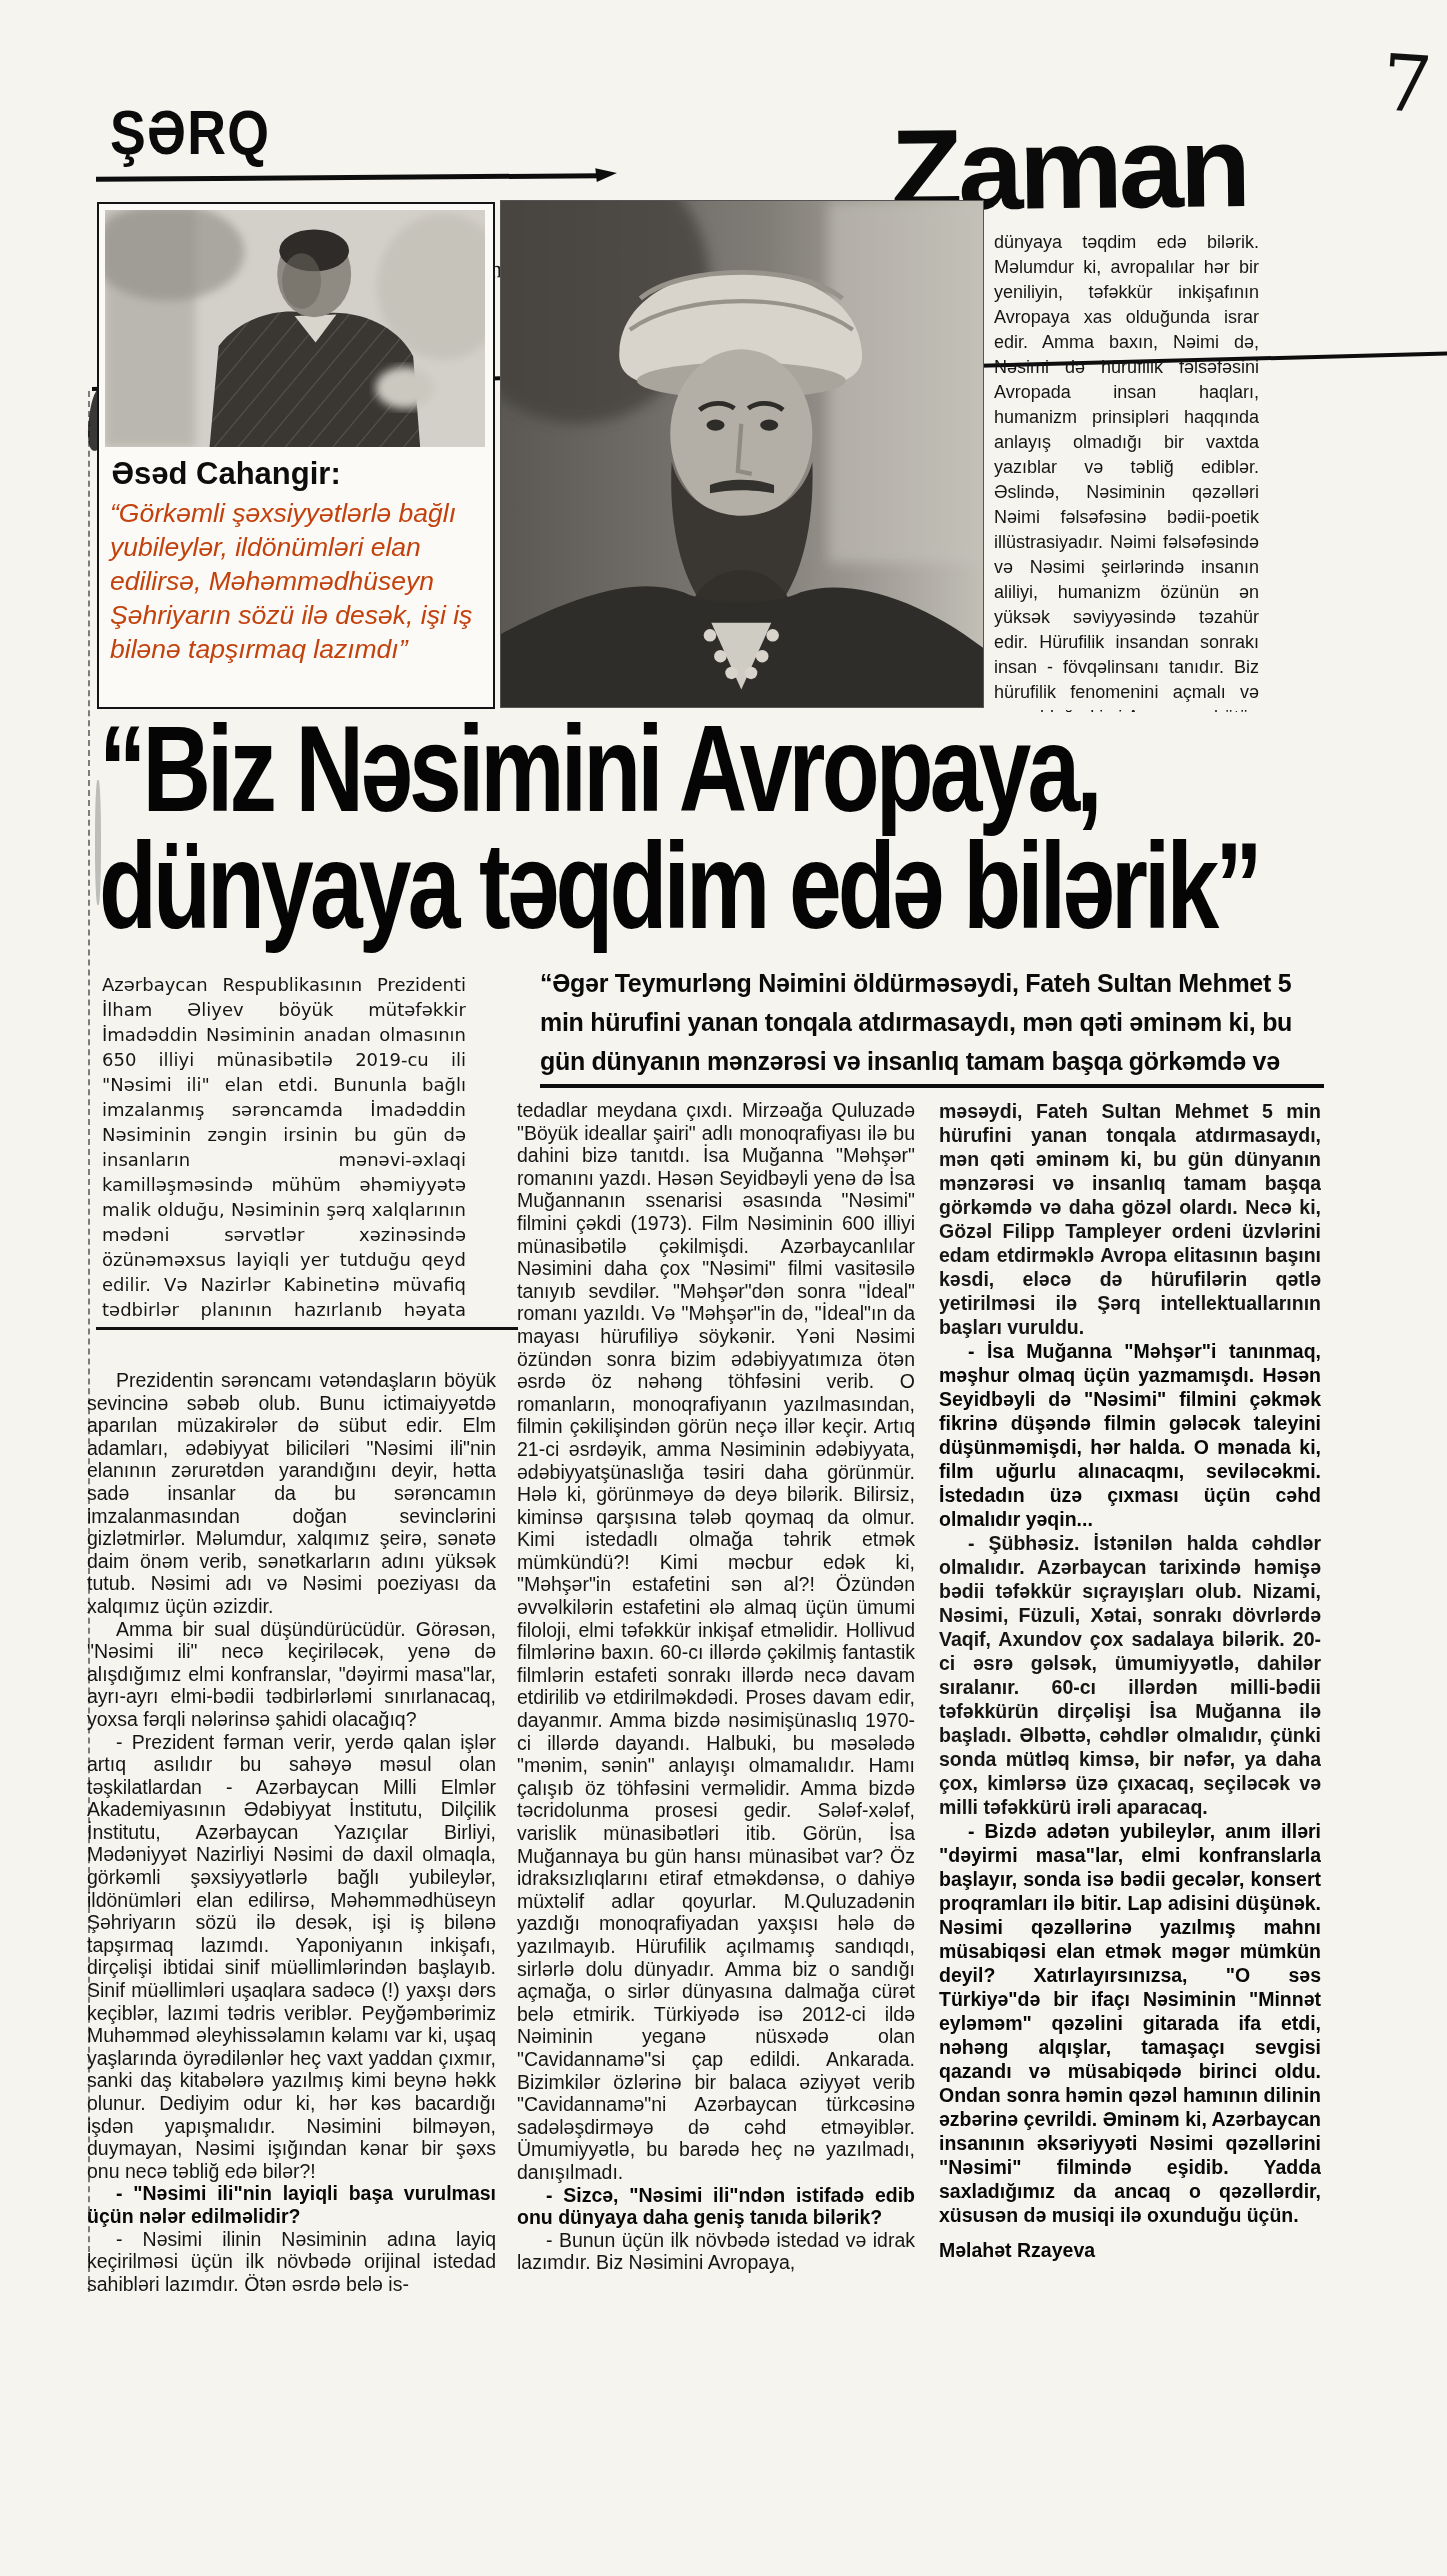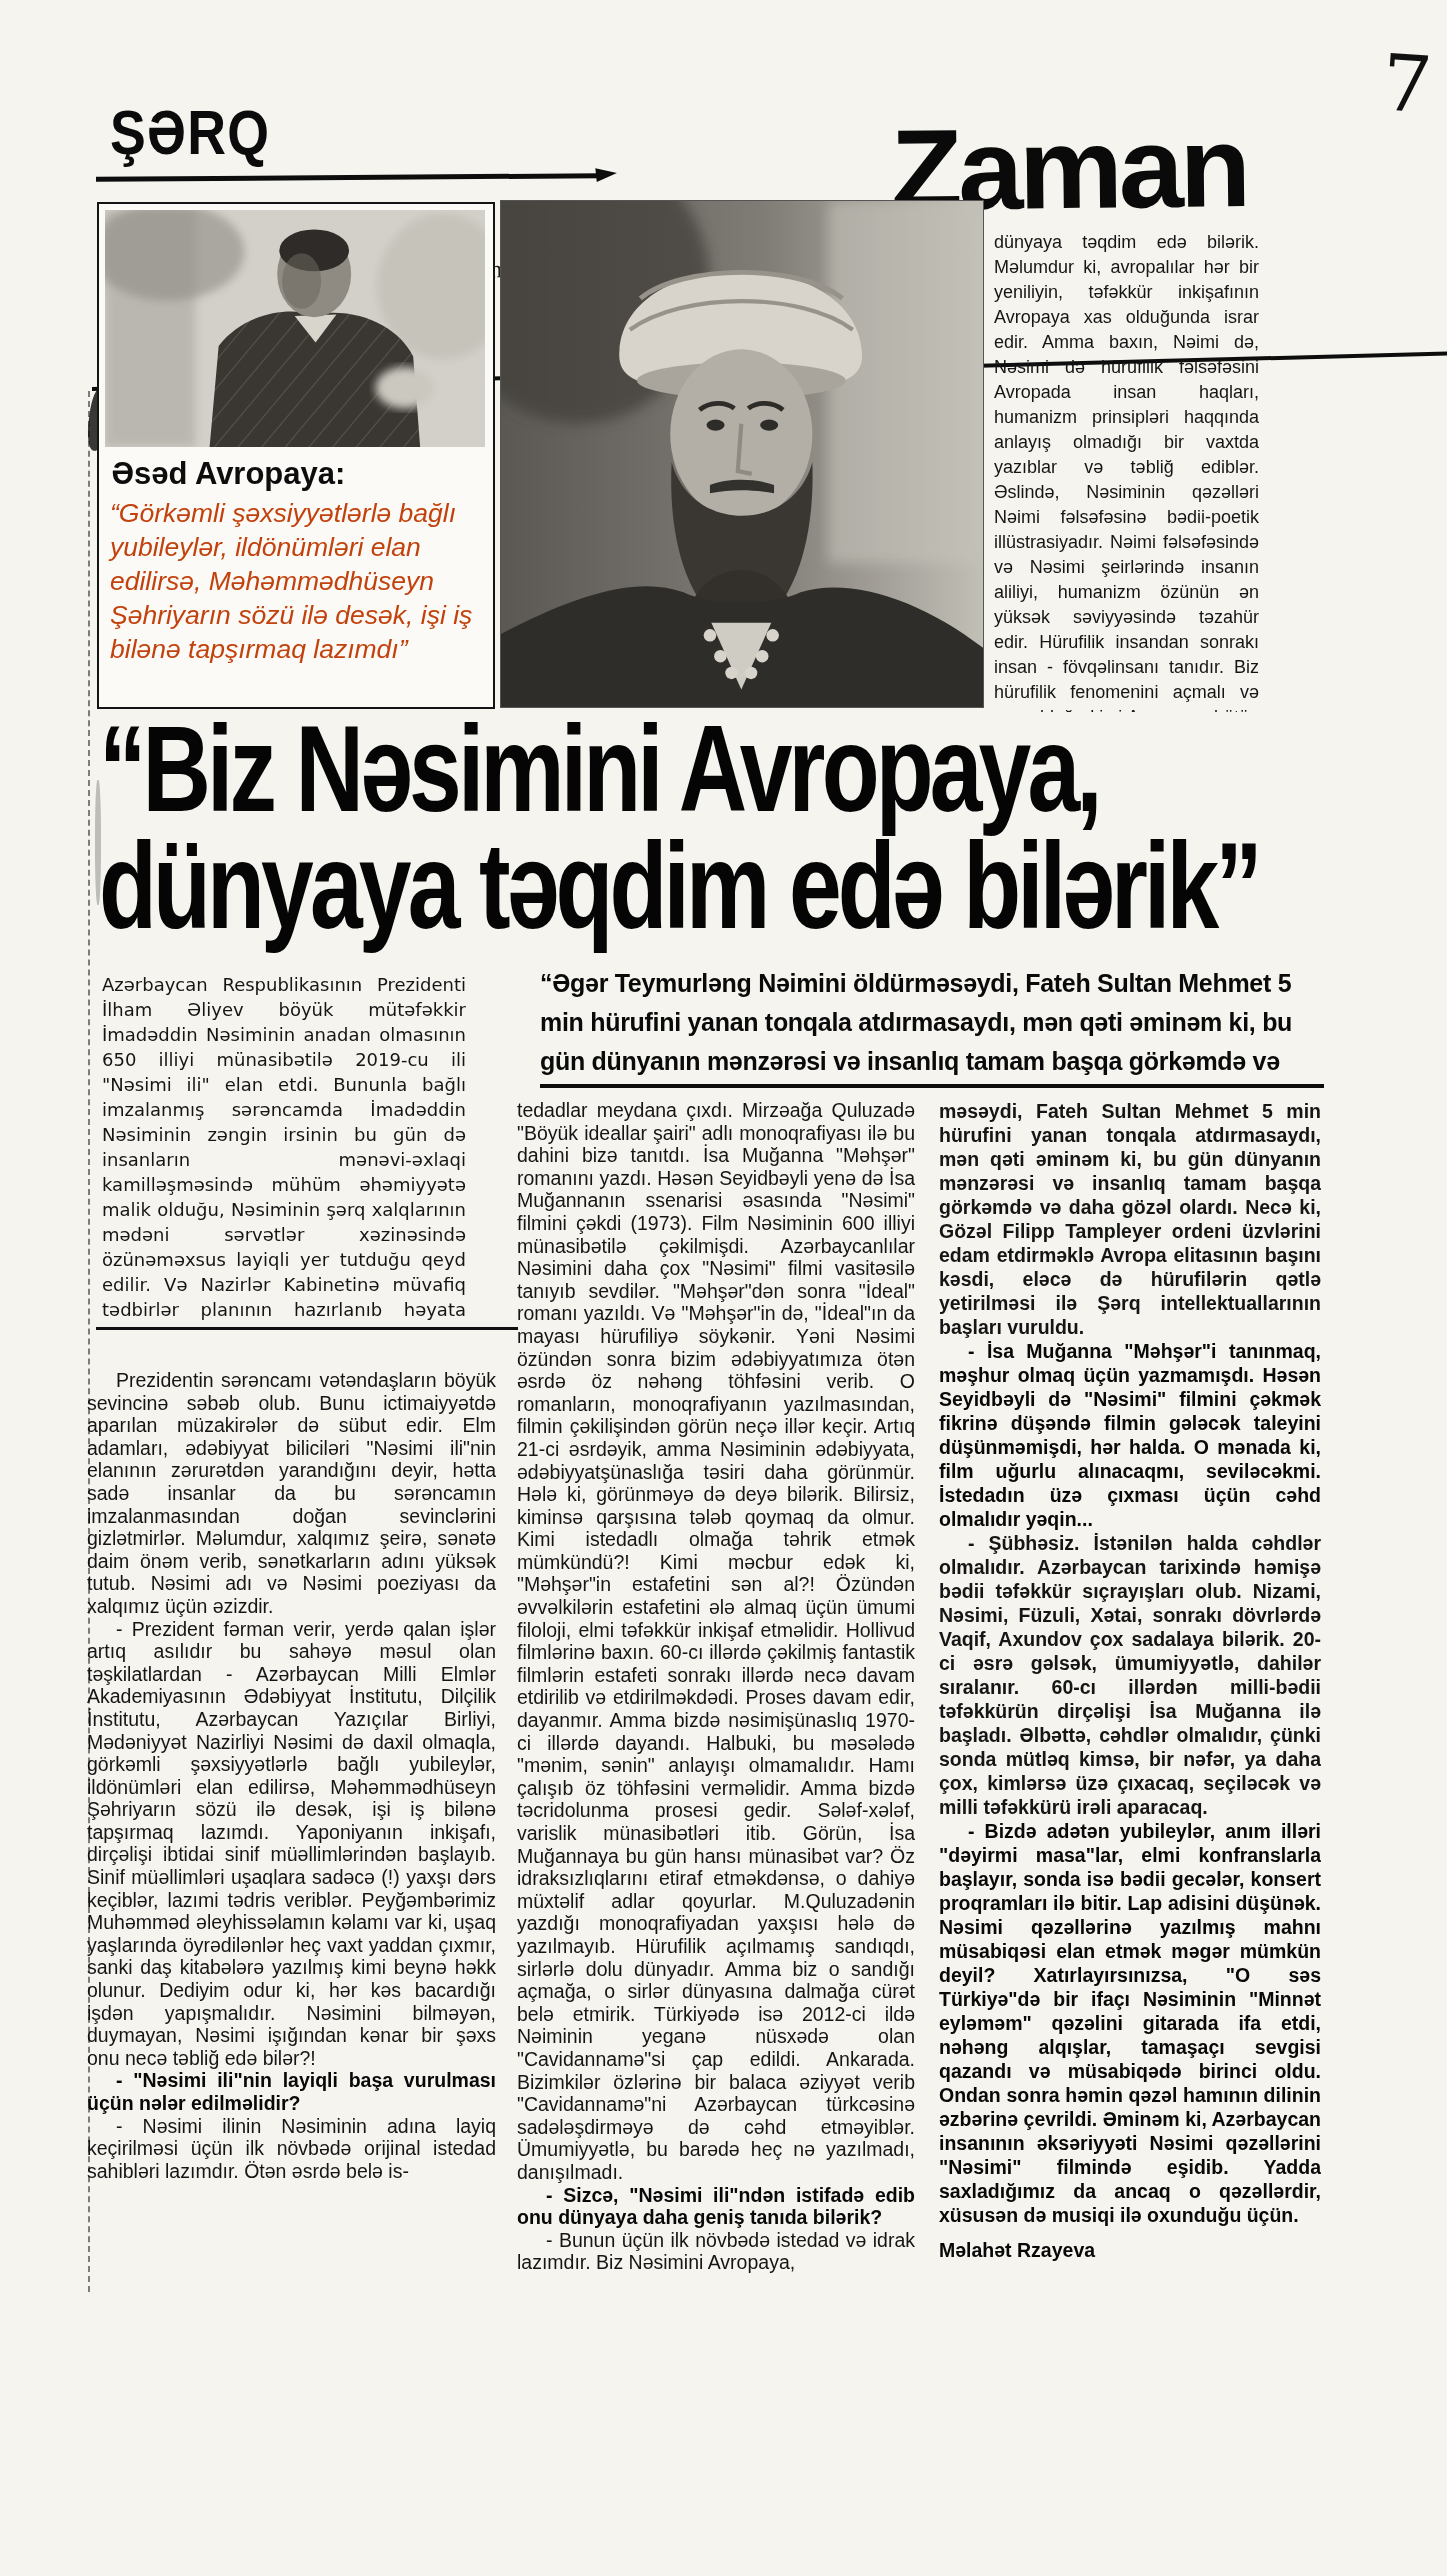--- a/index.html
+++ b/index.html
@@ -86,21 +86,21 @@
       <rect x="0" y="0" width="130" height="340" fill="#a7a49c" opacity=".55" filter="url(#soft1)"></rect>
       <ellipse cx="90" cy="60" rx="110" ry="70" fill="#8f8c85" opacity=".6" filter="url(#soft1)"></ellipse>
       <ellipse cx="485" cy="110" rx="95" ry="105" fill="#c6c3bb" filter="url(#soft1)"></ellipse>
       <path d="M150 340 L163 195 C198 150 258 138 300 150 C362 138 422 168 442 210 L452 340 Z" fill="url(#quilt)"></path>
       <polygon points="272,152 302,190 332,150" fill="#d8d5cd"></polygon>
       <ellipse cx="300" cy="92" rx="53" ry="62" fill="#8f8a82"></ellipse>
       <ellipse cx="300" cy="58" rx="50" ry="30" fill="#2e2b28"></ellipse>
       <ellipse cx="282" cy="102" rx="28" ry="40" fill="#6b675f" opacity=".55"></ellipse>
       <ellipse cx="430" cy="255" rx="42" ry="30" fill="#cbc8c0" filter="url(#soft1)"></ellipse>
     </svg>
-    <div id="caption-name">Əsəd Avropaya:</div>
+    <div id="caption-name">Əsəd Cahangir:</div>
     <div id="caption-quote">“Görkəmli şəxsiyyətlərlə bağlı yubileylər, ildönümləri elan edilirsə, Məhəmmədhüseyn Şəhriyarın sözü ilə desək, işi iş bilənə tapşırmaq lazımdı”</div>
   </div>
 
   <svg class="abs" id="photo2" viewBox="0 0 692 727" preserveAspectRatio="none">
     <defs>
       <linearGradient id="pbg" x1="0" y1="0" x2="1" y2="0">
         <stop offset="0" stop-color="#5b5854"></stop>
           <stop offset=".55" stop-color="#807c76"></stop>
           <stop offset="1" stop-color="#c2bfb7"></stop>
       </linearGradient>
@@ -148,20 +148,21 @@
   <div class="abs bodycol" id="lead">
       <p class="para">Azərbaycan Respublikasının Prezidenti İlham Əliyev böyük mütəfəkkir İmadəddin Nəsiminin anadan olmasının 650 illiyi münasibətilə 2019-cu ili "Nəsimi ili" elan etdi. Bununla bağlı imzalanmış sərəncamda İmadəddin Nəsiminin zəngin irsinin bu gün də insanların mənəvi-əxlaqi kamilləşməsində mühüm əhəmiyyətə malik olduğu, Nəsiminin şərq xalqlarının mədəni sərvətlər xəzinəsində özünəməxsus layiqli yer tutduğu qeyd edilir. Və Nazirlər Kabinetinə müvafiq tədbirlər planının hazırlanıb həyata keçirilməsi tapşırılır.</p>
     </div>
   <div class="abs" id="lead-rule"></div>
 
   <div class="abs" id="pull-quote">“Əgər Teymurləng Nəimini öldürməsəydi, Fateh Sultan Mehmet 5 min hürufini yanan tonqala atdırmasaydı, mən qəti əminəm ki, bu gün dünyanın mənzərəsi və insanlıq tamam başqa görkəmdə və daha gözəl olardı”</div>
   <div class="abs" id="pq-rule"></div>
 
   <div class="abs bodycol" id="col1">
       <p class="para indent">Prezidentin sərəncamı vətəndaşların böyük sevincinə səbəb olub. Bunu ictimaiyyətdə aparılan müzakirələr də sübut edir. Elm adamları, ədəbiyyat biliciləri "Nəsimi ili"nin elanının zərurətdən yarandığını deyir, hətta sadə insanlar da bu sərəncamın imzalanmasından doğan sevinclərini gizlətmirlər. Məlumdur, xalqımız şeirə, sənətə daim önəm verib, sənətkarların adını yüksək tutub. Nəsimi adı və Nəsimi poeziyası da xalqımız üçün əzizdir.</p>
+      <p class="para indent">Amma bir sual düşündürücüdür. Görəsən, "Nəsimi ili" necə keçiriləcək, yenə də alışdığımız elmi konfranslar, "dəyirmi masa"lar, ayrı-ayrı elmi-bədii tədbirlərləmi sınırlanacaq, yoxsa fərqli nələrinsə şahidi olacağıq?</p>
       <p class="para indent">- Prezident fərman verir, yerdə qalan işlər artıq asılıdır bu sahəyə məsul olan təşkilatlardan - Azərbaycan Milli Elmlər Akademiyasının Ədəbiyyat İnstitutu, Dilçilik İnstitutu, Azərbaycan Yazıçılar Birliyi, Mədəniyyət Nazirliyi Nəsimi də daxil olmaqla, görkəmli şəxsiyyətlərlə bağlı yubileylər, ildönümləri elan edilirsə, Məhəmmədhüseyn Şəhriyarın sözü ilə desək, işi iş bilənə tapşırmaq lazımdı. Yaponiyanın inkişafı, dirçəlişi ibtidai sinif müəllimlərindən başlayıb. Sinif müəllimləri uşaqlara sadəcə (!) yaxşı dərs keçiblər, lazımi tədris veriblər. Peyğəmbərimiz Muhəmməd əleyhissəlamın kəlamı var ki, uşaq yaşlarında öyrədilənlər heç vaxt yaddan çıxmır, sanki daş kitabələrə yazılmış kimi beynə həkk olunur. Dediyim odur ki, hər kəs bacardığı işdən yapışmalıdır. Nəsimini bilməyən, duymayan, Nəsimi işığından kənar bir şəxs onu necə təbliğ edə bilər?!</p>
       <p class="para bold indent">- "Nəsimi ili"nin layiqli başa vurulması üçün nələr edilməlidir?</p>
       <p class="para indent">- Nəsimi ilinin Nəsiminin adına layiq keçirilməsi üçün ilk növbədə orijinal istedad sahibləri lazımdır. Ötən əsrdə belə is-</p>
     </div>
   <div class="abs bodycol" id="col2">
       <p class="para">tedadlar meydana çıxdı. Mirzəağa Quluzadə "Böyük ideallar şairi" adlı monoqrafiyası ilə bu dahini bizə tanıtdı. İsa Muğanna "Məhşər" romanını yazdı. Həsən Seyidbəyli yenə də İsa Muğannanın ssenarisi əsasında "Nəsimi" filmini çəkdi (1973). Film Nəsiminin 600 illiyi münasibətilə çəkilmişdi. Azərbaycanlılar Nəsimini daha çox "Nəsimi" filmi vasitəsilə tanıyıb sevdilər. "Məhşər"dən sonra "İdeal" romanı yazıldı. Və "Məhşər"in də, "İdeal"ın da mayası hürufiliyə söykənir. Yəni Nəsimi özündən sonra bizim ədəbiyyatımıza ötən əsrdə öz nəhəng töhfəsini verib. O romanların, monoqrafiyanın yazılmasından, filmin çəkilişindən görün neçə illər keçir. Artıq 21-ci əsrdəyik, amma Nəsiminin ədəbiyyata, ədəbiyyatşünaslığa təsiri daha görünmür. Hələ ki, görünməyə də deyə bilərik. Bilirsiz, kiminsə qarşısına tələb qoymaq da olmur. Kimi istedadlı olmağa təhrik etmək mümkündü?! Kimi məcbur edək ki, "Məhşər"in estafetini sən al?! Özündən əvvəlkilərin estafetini ələ almaq üçün ümumi filoloji, elmi təfəkkür inkişaf etməlidir. Hollivud filmlərinə baxın. 60-cı illərdə çəkilmiş fantastik filmlərin estafeti sonrakı illərdə necə davam etdirilib və etdirilməkdədi. Proses davam edir, dayanmır. Amma bizdə nəsimişünaslıq 1970-ci illərdə dayandı. Halbuki, bu məsələdə "mənim, sənin" anlayışı olmamalıdır. Hamı çalışıb öz töhfəsini verməlidir. Amma bizdə təcridolunma prosesi gedir. Sələf-xələf, varislik münasibətləri itib. Görün, İsa Muğannaya bu gün hansı münasibət var? Öz idraksızlıqlarını etiraf etməkdənsə, o dahiyə müxtəlif adlar qoyurlar. M.Quluzadənin yazdığı monoqrafiyadan yaxşısı hələ də yazılmayıb. Hürufilik açılmamış sandıqdı, sirlərlə dolu dünyadır. Amma biz o sandığı açmağa, o sirlər dünyasına dalmağa cürət belə etmirik. Türkiyədə isə 2012-ci ildə Nəiminin yeganə nüsxədə olan "Cavidannamə"si çap edildi. Ankarada. Bizimkilər özlərinə bir balaca əziyyət verib "Cavidannamə"ni Azərbaycan türkcəsinə sadələşdirməyə də cəhd etməyiblər. Ümumiyyətlə, bu barədə heç nə yazılmadı, danışılmadı.</p>
       <p class="para bold indent">- Sizcə, "Nəsimi ili"ndən istifadə edib onu dünyaya daha geniş tanıda bilərik?</p>
       <p class="para indent">- Bunun üçün ilk növbədə istedad və idrak lazımdır. Biz Nəsimini Avropaya,</p>
     </div>
   <div class="abs bodycol" id="col3">

